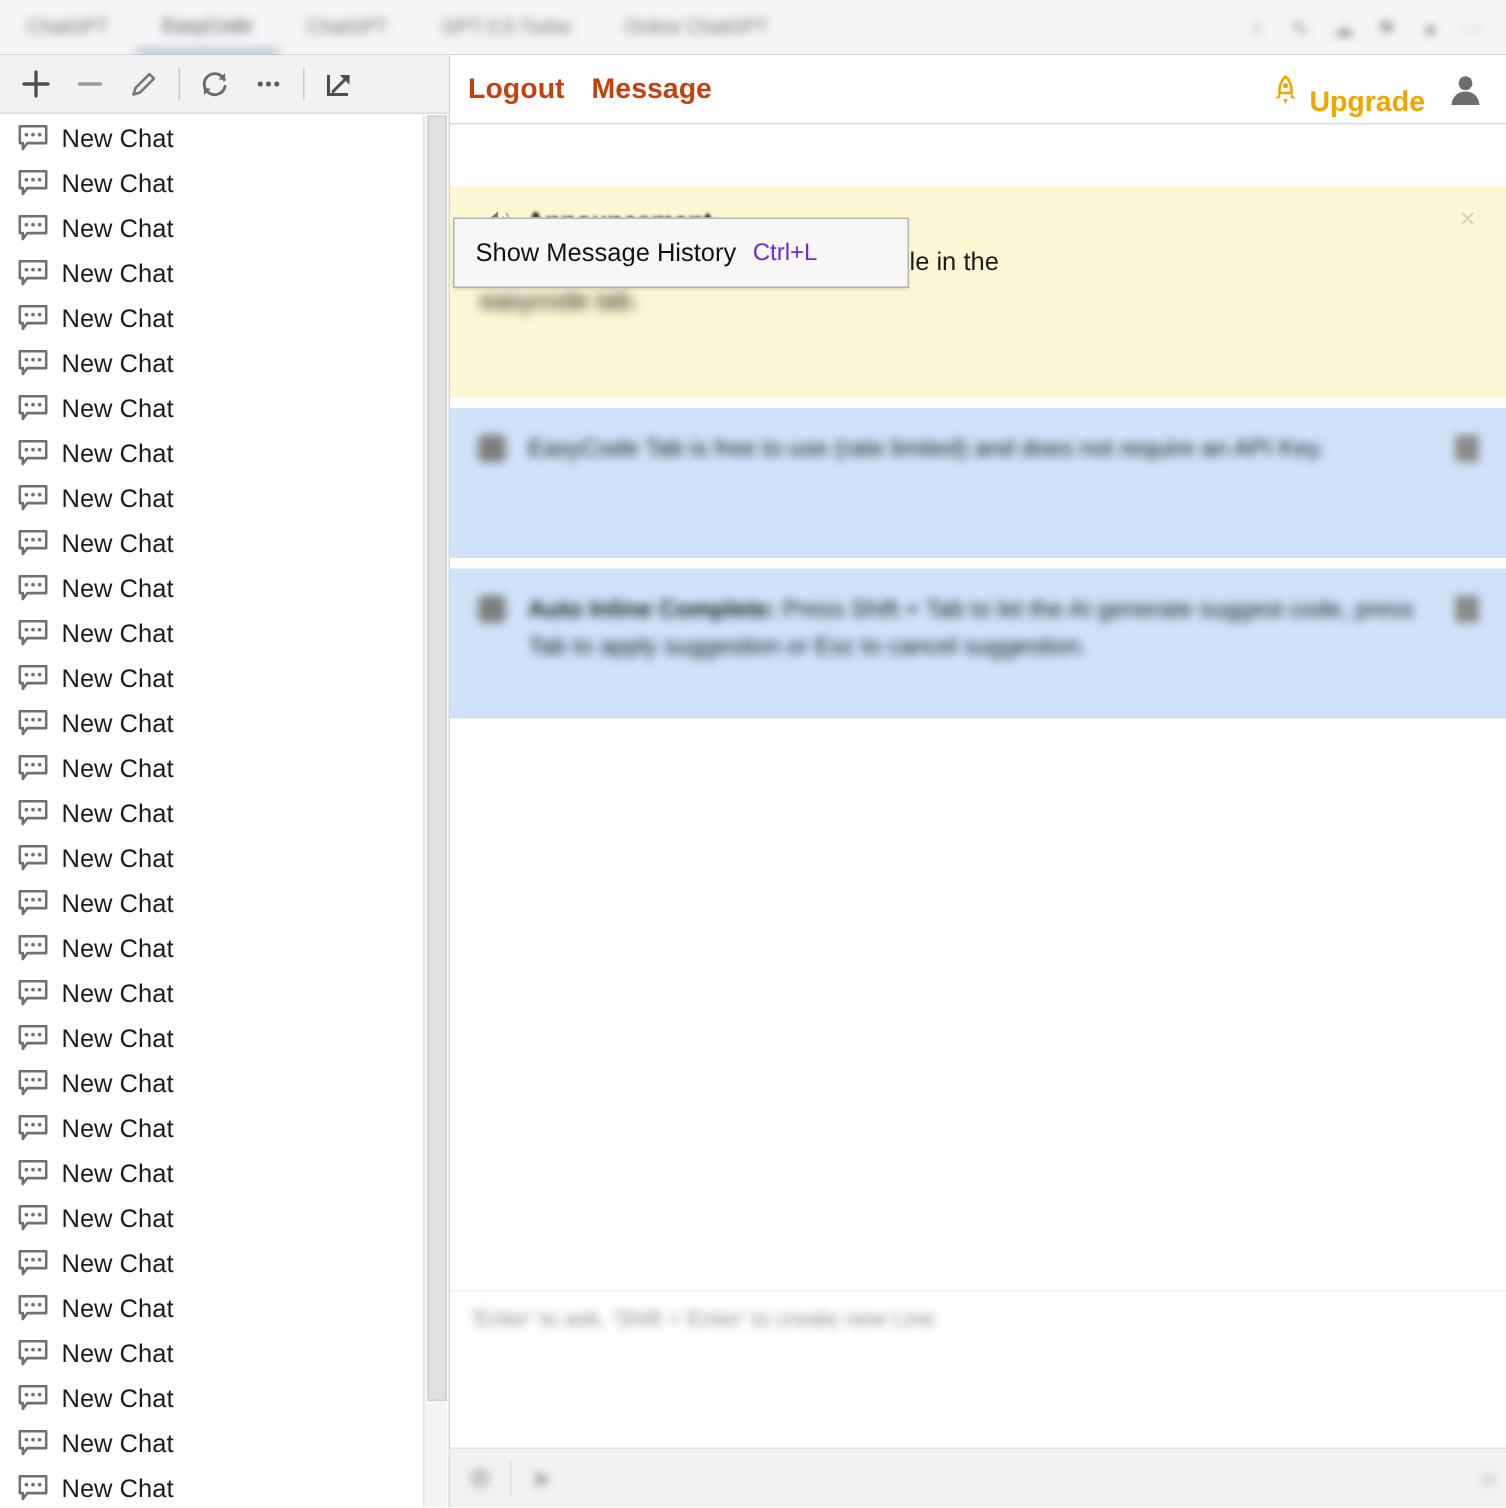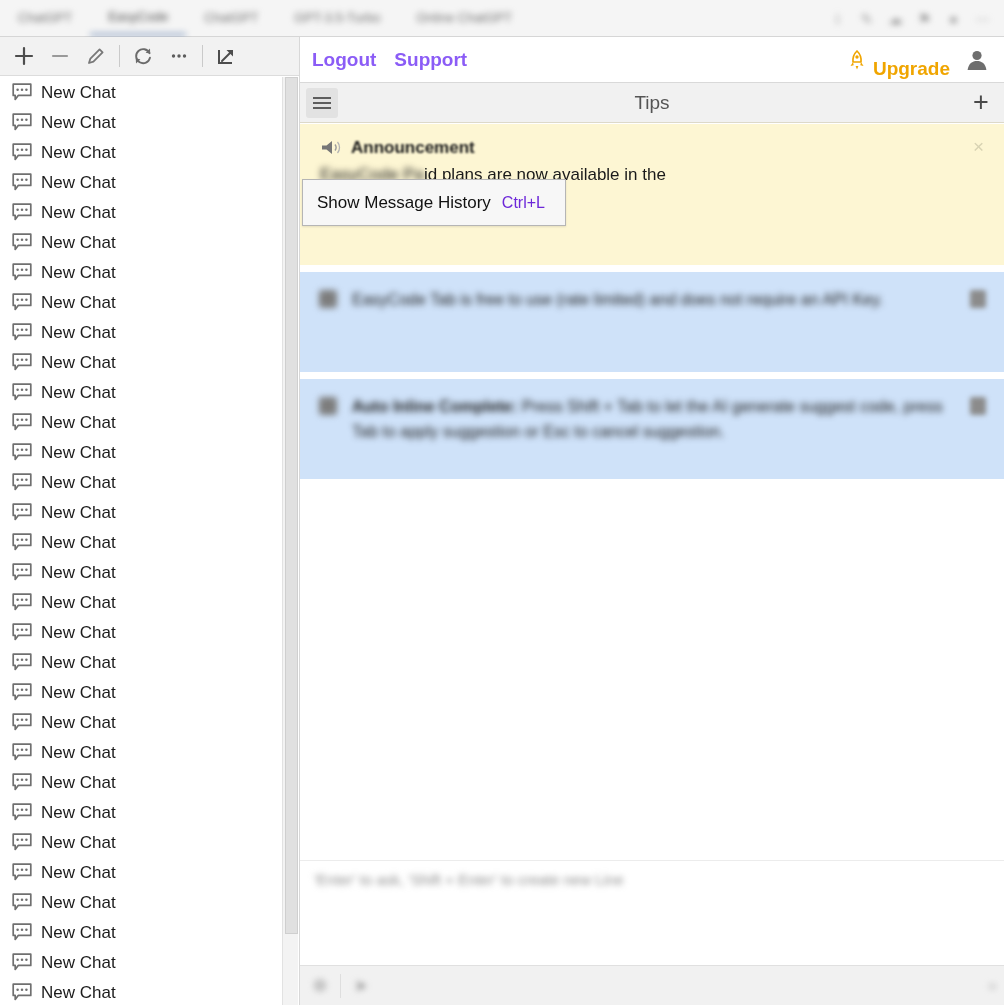--- a/index.html
+++ b/index.html
@@ -148,21 +148,21 @@
     background: #ffffff;
     border-bottom: 1px solid #d9d9d9;
     display: flex;
     align-items: center;
     padding: 0 14px 0 12px;
     box-sizing: border-box;
   }
   .hdr-link {
     font-size: 19px;
     font-weight: bold;
-    color: #8b5cf6;
+    color: #c2410c;
     margin-right: 18px;
   }
   #hdr-spacer { flex: 1; }
   #upgrade-wrap {
     display: flex;
     align-items: center;
     gap: 6px;
     margin-right: 14px;
   }
   #upgrade-label {
@@ -339,31 +339,30 @@
     margin-right: 8px;
     color: #9a9a9a;
     filter: blur(3.0px);
     font-size: 13px;
   }
 
   
   #tooltip {
     position: absolute;
     left: 302px; top: 145px;
-    width: 264px; height: 47px;
+    width: 304px; height: 47px;
     background: #f7f7f7;
     border: 1px solid #b5b5b5;
     box-sizing: border-box;
     display: flex;
     align-items: center;
     padding-left: 14px;
     gap: 11px;
     z-index: 50;
     box-shadow: 0 1px 2px rgba(0,0,0,0.10);
-    margin-top: 34px;
   }
   #tooltip-label {
     font-size: 17px;
     color: #121212;
   }
   #tooltip-shortcut {
     font-size: 16px;
     color: #6d28d9;
   }
 </style>
@@ -724,47 +723,38 @@
 
   <div id="sb-track">
     <div id="sb-thumb"></div>
   </div>
 </div>
 
 <div id="panel">
 
   <div id="panel-header">
     <span class="hdr-link">Logout</span>
-    <span class="hdr-link">Support</span>
+    <span class="hdr-link">Message</span>
     <span id="hdr-spacer"></span>
     <span id="upgrade-wrap">
       <svg width="20" height="22" viewBox="0 0 20 22">
         <path d="M10 2 C13.2 5 14.4 9 14 13 L6 13 C5.6 9 6.8 5 10 2 Z" fill="none" stroke="#f0a500" stroke-width="1.7" stroke-linejoin="round"></path>
         <circle cx="10" cy="8" r="1.7" fill="#f0a500"></circle>
         <path d="M6 13 L3.5 17 L6.7 16.2 Z" fill="#f0a500"></path>
         <path d="M14 13 L16.5 17 L13.3 16.2 Z" fill="#f0a500"></path>
         <path d="M8.6 17 L10 20.5 L11.4 17 Z" fill="#f0a500"></path>
       </svg>
       <span id="upgrade-label">Upgrade</span>
     </span>
     <svg width="26" height="26" viewBox="0 0 26 26">
       <circle cx="13" cy="8.5" r="4.6" fill="#6e6e6e"></circle>
       <path d="M3.6 23 C4.4 16.6 8.4 14 13 14 C17.6 14 21.6 16.6 22.4 23 Z" fill="#6e6e6e"></path>
     </svg>
   </div>
 
-  <div id="subbar">
-    <div id="hamburger-btn">
-      <i></i>
-        <i></i>
-        <i></i>
-    </div>
-    <div id="subbar-title">Tips</div>
-    <div id="add-btn">+</div>
-  </div>
 
   <div id="messages">
 
     <div class="msg announcement">
       <div class="ann-head">
         <svg width="22" height="18" viewBox="0 0 22 18">
           <path d="M2 6.5 L6.5 6.5 L12 2 L12 15 L6.5 10.5 L2 10.5 Z" fill="#767676"></path>
           <path d="M15 5.5 A5 5 0 0 1 15 11.5" fill="none" stroke="#9a9a9a" stroke-width="1.4"></path>
           <path d="M17.5 3 A8.5 8.5 0 0 1 17.5 14" fill="none" stroke="#b3b3b3" stroke-width="1.3"></path>
         </svg>

